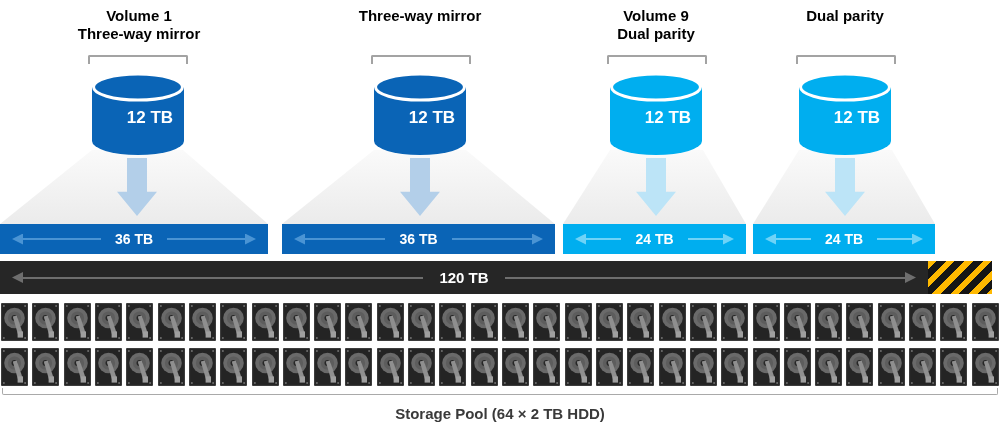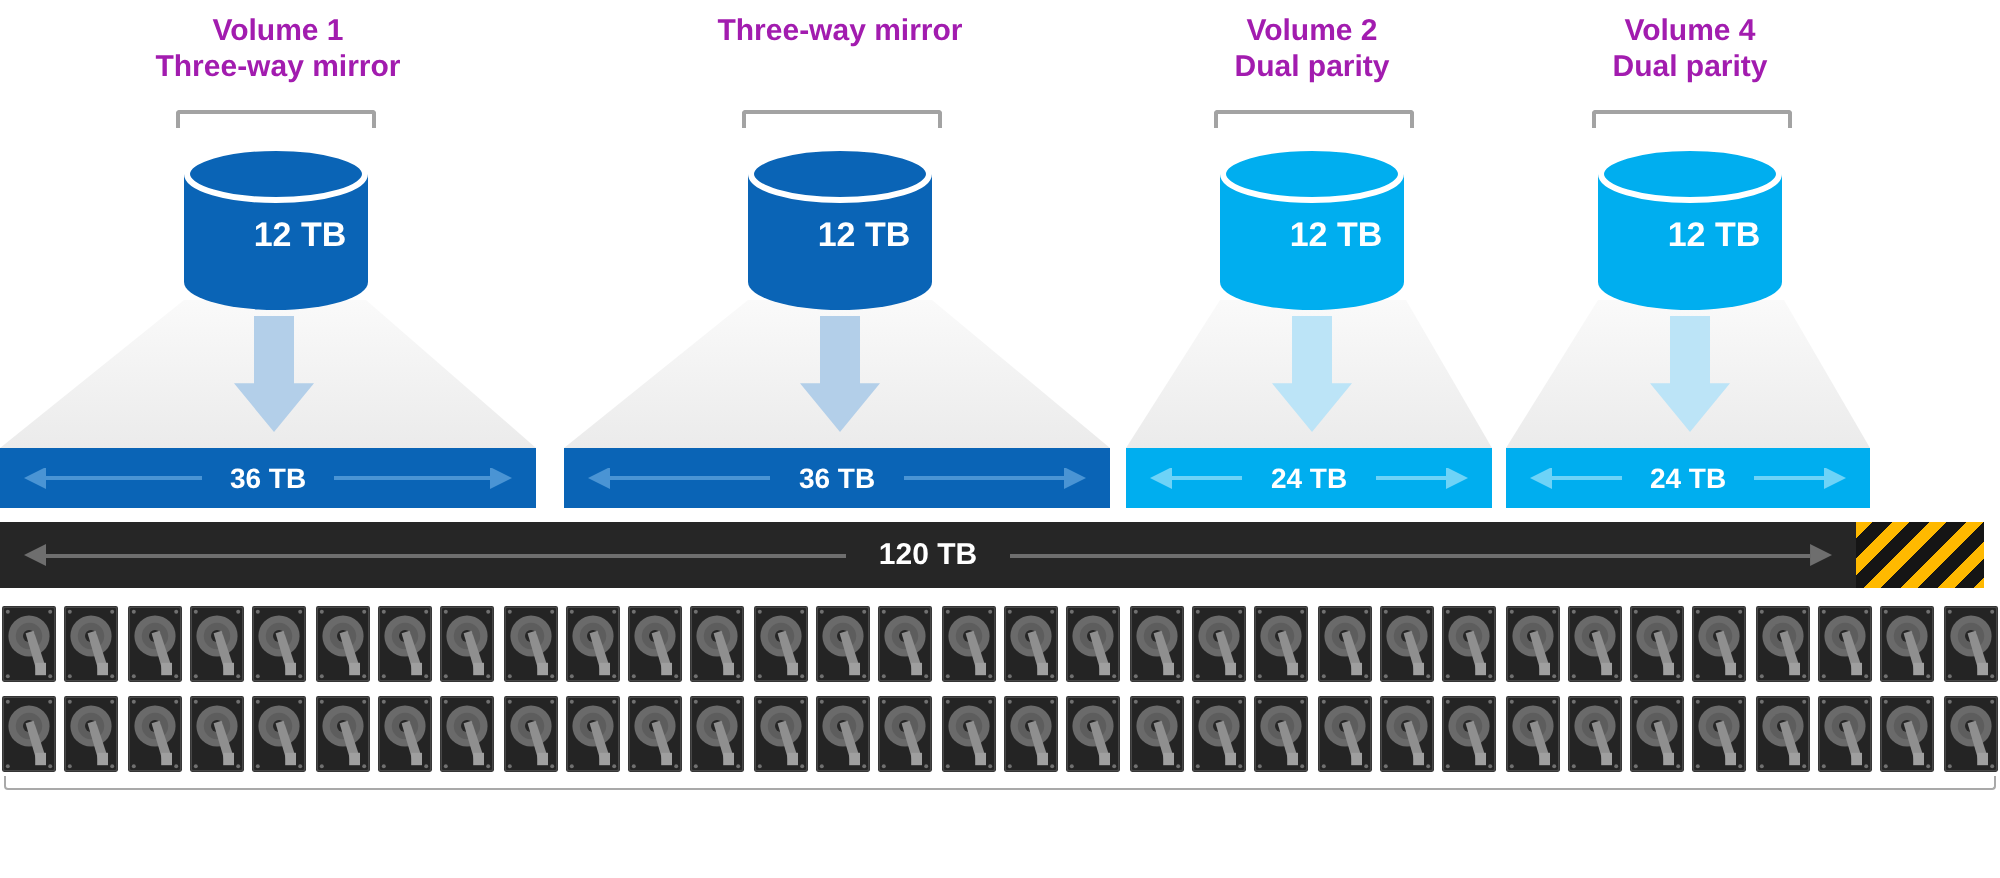--- a/index.html
+++ b/index.html
@@ -2,21 +2,21 @@
 <html><head>
 <meta charset="utf-8">
 <style>
   html,body{margin:0;padding:0;background:#fff;}
   .canvas{
     position:relative;width:1000px;height:439px;background:#fff;overflow:hidden;
     font-family:"Liberation Sans","DejaVu Sans",sans-serif;
   }
   
   .vol-title{position:absolute;top:7px;width:220px;text-align:center;
-    font-size:15px;font-weight:bold;color:#a21caf;line-height:1.22;}
+    font-size:15px;font-weight:bold;color:#000000;line-height:1.22;}
   .vol-title.v1{left:29px}.vol-title.v2{left:310px}.vol-title.v3{left:546px}.vol-title.v4{left:735px}
   
   .bracket{position:absolute;top:55px;height:7px;
     border-top:2px solid #a3a3a3;border-left:2px solid #a3a3a3;border-right:2px solid #a3a3a3;
     border-radius:2px 2px 0 0;}
   .bracket.v1{left:88px;width:96px}.bracket.v2{left:371px;width:96px}
   .bracket.v3{left:607px;width:96px}.bracket.v4{left:796px;width:96px}
   
   .funnel{position:absolute;top:150px;height:74px;z-index:1;
     background:linear-gradient(180deg,#fafafa 0%,#ebebeb 100%);}
@@ -112,21 +112,21 @@
         <div class="line" style="background: rgb(74, 148, 212);"></div>
     </div>
     <span class="bar-label">36 TB</span>
     <div class="harrow">
       <div class="line" style="background: rgb(74, 148, 212);"></div>
         <div class="head right" style="background: rgb(74, 148, 212);"></div>
     </div>
   </div>
 
   <div class="vol-title v3">
-    <div>Volume 2</div>
+    <div>Volume 9</div>
     <div>Dual parity</div>
   </div>
   <div class="bracket v3"></div>
   <div class="funnel v3"></div>
   <div class="cylinder v3">
     <svg width="92" height="84" viewBox="0 0 92 84">
       <path d="M0,15 L0,69 A46,14 0 0 0 92,69 L92,15 Z" fill="#00aeef"></path>
       <ellipse cx="46" cy="15" rx="44.5" ry="13" stroke="#ffffff" stroke-width="3" fill="#00aeef"></ellipse>
     </svg>
     <div class="cyl-label">12 TB</div>
@@ -138,21 +138,20 @@
         <div class="line" style="background: rgb(110, 211, 247);"></div>
     </div>
     <span class="bar-label">24 TB</span>
     <div class="harrow">
       <div class="line" style="background: rgb(110, 211, 247);"></div>
         <div class="head right" style="background: rgb(110, 211, 247);"></div>
     </div>
   </div>
 
   <div class="vol-title v4">
-    <div>Volume 4</div>
     <div>Dual parity</div>
   </div>
   <div class="bracket v4"></div>
   <div class="funnel v4"></div>
   <div class="cylinder v4">
     <svg width="92" height="84" viewBox="0 0 92 84">
       <path d="M0,15 L0,69 A46,14 0 0 0 92,69 L92,15 Z" fill="#00aeef"></path>
       <ellipse cx="46" cy="15" rx="44.5" ry="13" stroke="#ffffff" stroke-width="3" fill="#00aeef"></ellipse>
     </svg>
     <div class="cyl-label">12 TB</div>
@@ -1080,14 +1079,15 @@
         <path d="M11.8 13.6 L17 31.5 L21.8 30.4 L15.8 12.4 Z" fill="#8f8f8f"></path>
         <rect x="16.6" y="28.4" width="5.4" height="6.2" fill="#9f9f9f"></rect>
         <circle cx="2.9" cy="2.9" r="1" fill="#707070"></circle>
         <circle cx="24.1" cy="2.9" r="1" fill="#707070"></circle>
         <circle cx="2.9" cy="35.1" r="1" fill="#707070"></circle>
         <circle cx="24.1" cy="35.1" r="1" fill="#707070"></circle>
       </svg>
     </div>
 
   <div class="pool-bracket"></div>
+  <div class="pool-label">Storage Pool  (64 × 2 TB HDD)</div>
 
 </div>
 
 </body></html>

